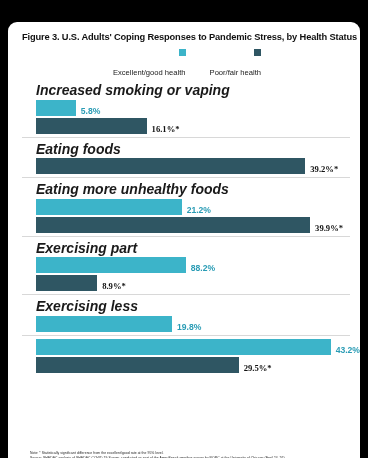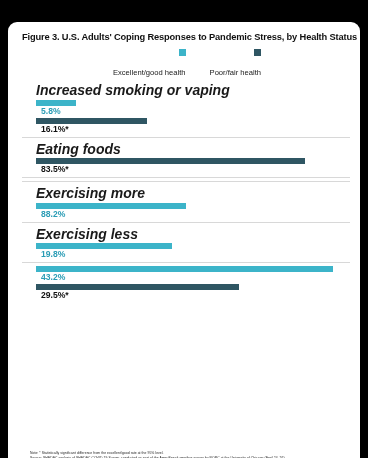--- a/index.html
+++ b/index.html
@@ -74,39 +74,38 @@
     font-size: 14px;
     font-style: italic;
     font-weight: bold;
     color: #1a1a1a;
     margin-left: 28px;
     margin-bottom: 1.5px;
     white-space: nowrap;
   }
   .bar-row {
     display: flex;
-    align-items: flex-start;
+    align-items: flex-end;
     margin-left: 28px;
     margin-bottom: 2px;
     height: 16px;
-    flex-direction: column;
   }
   .bar {
     height: 16px;
   }
   .bar.light { background: #3cb4c9; }
   .bar.dark  { background: #2f5663; }
   .bar-value {
     font-size: 8.6px;
     font-weight: bold;
     margin-left: 5px;
     white-space: nowrap;
   }
   .bar-value.light { color: #2a9cb5; }
-  .bar-value.dark  { color: #111111; }
+  .bar-value.dark  { color: #111111; font-family: Liberation Serif, serif; }
 
   .divider {
     height: 1px;
     background: #d8d8d8;
     margin: 2px 10px 3px 14px;
   }
 
   #footnotes {
     position: absolute;
     left: 22px;
@@ -149,30 +148,45 @@
         <div class="bar-row">
           <div class="bar dark" style="width: 110.607px;"></div>
           <span class="bar-value dark">16.1%*</span>
         </div>
       </div>
       <div class="divider"></div>
       <div class="group">
         <div class="group-label">Eating foods</div>
         <div class="bar-row">
           <div class="bar dark" style="width: 269.304px;"></div>
-          <span class="bar-value dark">83.5%*</span>
-        </div>
-      </div>
-      <div class="divider"></div>
-      <div class="divider"></div>
-      <div class="group">
-        <div class="group-label">Exercising more</div>
+          <span class="bar-value dark">39.2%*</span>
+        </div>
+      </div>
+      <div class="divider"></div>
+      <div class="group">
+        <div class="group-label">Eating more unhealthy foods</div>
+        <div class="bar-row">
+          <div class="bar light" style="width: 145.644px;"></div>
+          <span class="bar-value light">21.2%</span>
+        </div>
+        <div class="bar-row">
+          <div class="bar dark" style="width: 274.113px;"></div>
+          <span class="bar-value dark">39.9%*</span>
+        </div>
+      </div>
+      <div class="divider"></div>
+      <div class="group">
+        <div class="group-label">Exercising part</div>
         <div class="bar-row">
           <div class="bar light" style="width: 149.766px;"></div>
           <span class="bar-value light">88.2%</span>
+        </div>
+        <div class="bar-row">
+          <div class="bar dark" style="width: 61.143px;"></div>
+          <span class="bar-value dark">8.9%*</span>
         </div>
       </div>
       <div class="divider"></div>
       <div class="group">
         <div class="group-label">Exercising less</div>
         <div class="bar-row">
           <div class="bar light" style="width: 136.026px;"></div>
           <span class="bar-value light">19.8%</span>
         </div>
       </div>

